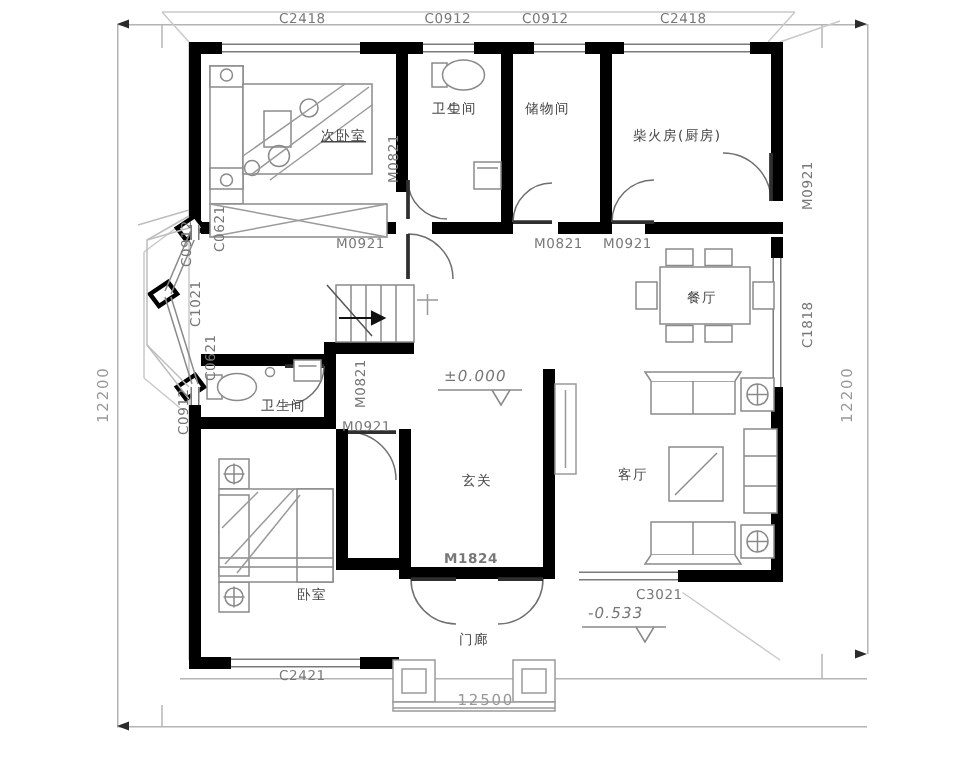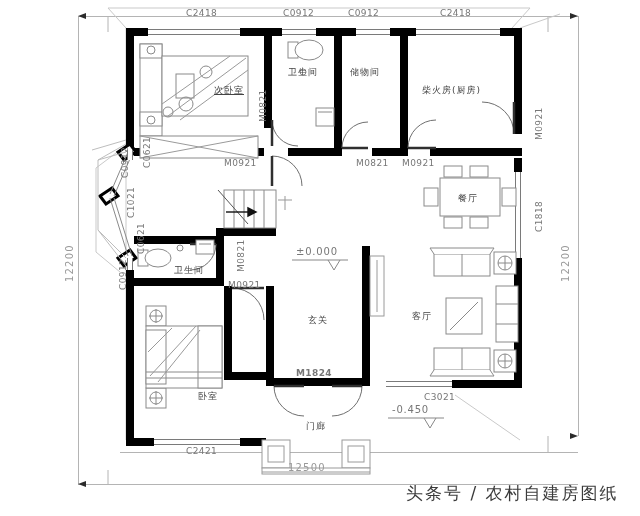--- a/index.html
+++ b/index.html
@@ -12,21 +12,21 @@
   .wall{position:absolute;background:#000;}
 
   
   .dim{position:absolute;background:#b4b4b4;}
 
   
   .t{position:absolute;white-space:nowrap;font-size:9px;color:#777;letter-spacing:.4px;}
   .cn{position:absolute;white-space:nowrap;font-size:9px;color:#444;letter-spacing:1px;}
   .rot{transform-origin:0 0;transform:rotate(-90deg);}
   .dimtxt{position:absolute;white-space:nowrap;font-size:10px;color:#999;letter-spacing:1.2px;}
-  .lvl{position:absolute;white-space:nowrap;font-size:10px;color:#777;letter-spacing:.8px;}
+  .lvl{position:absolute;white-space:nowrap;font-size:10px;color:#777;letter-spacing:.8px;font-style:italic;}
 
   
   .win{position:absolute;border-top:1px solid #7a7a7a;border-bottom:1px solid #7a7a7a;
        box-sizing:border-box;background:#fff;}
   .winv{position:absolute;border-left:1px solid #7a7a7a;border-right:1px solid #7a7a7a;
         box-sizing:border-box;background:#fff;}
 
   svg{position:absolute;left:0;top:0;overflow:visible;}
   .wm{position:absolute;white-space:nowrap;font-size:17px;color:#3b3b3b;
       font-family:"DejaVu Sans","Liberation Sans",sans-serif;letter-spacing:2px;}
@@ -361,27 +361,26 @@
   <div class="t" style="left:296px;top:368px;font-weight:bold;">M1824</div>
 
   <div class="lvl" style="left:296px;top:246px;">±0.000</div>
   <svg width="640" height="516">
     <g stroke="#888" stroke-width="1" fill="none">
       <line x1="292" y1="260" x2="348" y2="260"></line>
       <polyline points="328,260 334,270 340,260"></polyline>
     </g>
   </svg>
 
-  <div class="lvl" style="left:392px;top:404px;">-0.450</div>
+  <div class="lvl" style="left:392px;top:404px;">-0.533</div>
   <svg width="640" height="516">
     <g stroke="#888" stroke-width="1" fill="none">
       <line x1="388" y1="418" x2="444" y2="418"></line>
       <polyline points="424,418 430,428 436,418"></polyline>
     </g>
   </svg>
 
-  <div class="dimtxt" style="left:288px;top:462px;">12500</div>
+  <div class="dimtxt" style="left:305px;top:462px;">12500</div>
   <div class="dimtxt rot" style="left:64px;top:282px;">12200</div>
   <div class="dimtxt rot" style="left:560px;top:282px;">12200</div>
 
-  <div class="wm" style="left:406px;top:482px;">头条号 / 农村自建房图纸</div>
 
 </div>
 
 </body></html>

